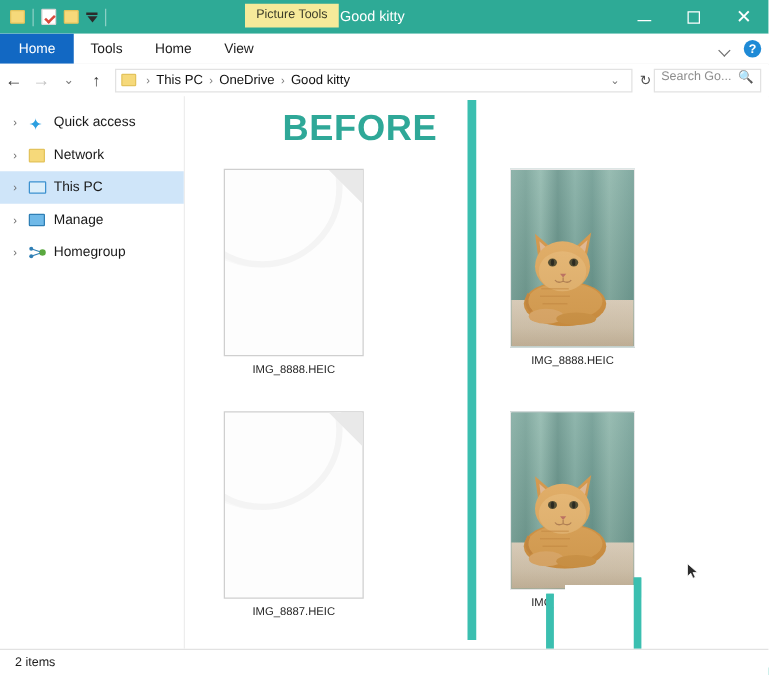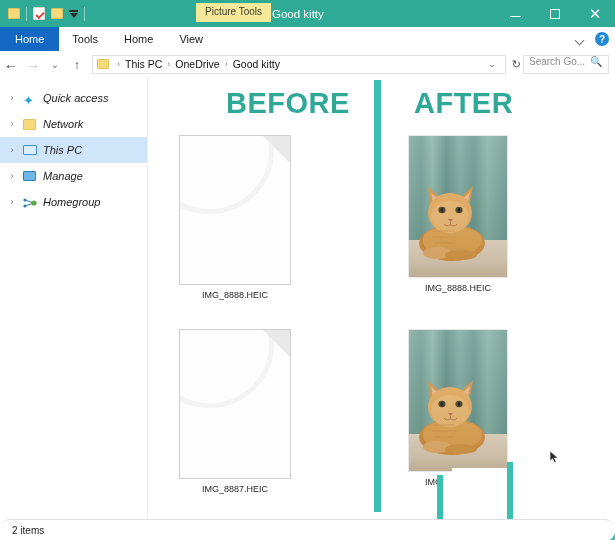--- a/index.html
+++ b/index.html
@@ -176,21 +176,21 @@
     padding-top: 8px; box-sizing: border-box;
   }
   .side-item {
     height: 26px; display: flex; align-items: center;
     padding-left: 6px; gap: 5px;
   }
   .side-item.sel { background: #cfe5f9; }
   .side-chev {
     width: 12px; font-size: 9px; color: #6b6b6b; text-align: center;
   }
-  .side-label { font-size: 11px; color: #1a1a1a; font-style: italic; }
+  .side-label { font-size: 11px; color: #1a1a1a; }
   .sico { width: 15px; height: 14px; position: relative; flex: 0 0 15px; }
 
   .sico-star { color: #2b9fe0; font-size: 13px; line-height: 13px; }
   .sico-onedrive {
     width: 13px; height: 11px; background: #f6d97a;
     border: 1px solid #e3c35c; border-radius: 1px; box-sizing: border-box;
     margin-top: 2px;
   }
   .sico-pc {
     width: 14px; height: 10px; background: #dbeefa;
@@ -289,21 +289,21 @@
     background: linear-gradient(180deg, #e8d9c4 0%, #dfcfb6 60%, #d3c0a4 100%);
   }
   .cat { position: absolute; left: 6px; bottom: 16px; width: 74px; height: 92px; }
 
   
   .statusbar {
     position: absolute; left: 0; top: 519px;
     width: 615px; height: 21px;
     background: #ffffff;
     border-top: 1px solid #e2e2e2;
-    display: flex; align-items: center; border-radius: 10px;
+    display: flex; align-items: center;
   }
   .status-text { font-size: 10px; color: #1d1d1d; padding-left: 12px; }
 
   
   .botbar { position: absolute; background: #3bbfb0; }
   .bb1 { left: 437px; top: 475px; width: 6px; height: 65px; }
   .bb2 { left: 507px; top: 462px; width: 6px; height: 78px; }
   .bb-base { left: 160px; top: 534px; width: 455px; height: 6px; }
 
   .white-notch { position: absolute; background: #ffffff; }
@@ -434,21 +434,20 @@
             <line x1="3" y1="8.6" x2="9" y2="6.6" stroke="#2f7fb5" stroke-width="1"></line>
           </svg>
         </span>
         <span class="side-label">Homegroup</span>
       </div>
     </div>
 
     <div class="content">
 
       <div class="hd hd-before">BEFORE</div>
-      <div class="hd hd-after">AFTER</div>
 
       <div class="divider"></div>
 
       <div class="tile" style="left:22px; top:58px;">
         <div class="doc-ico">
           <div class="doc-arc2"></div>
           <div class="doc-arc"></div>
           <div class="doc-fold"></div>
           <div class="doc-fold-edge"></div>
         </div>

